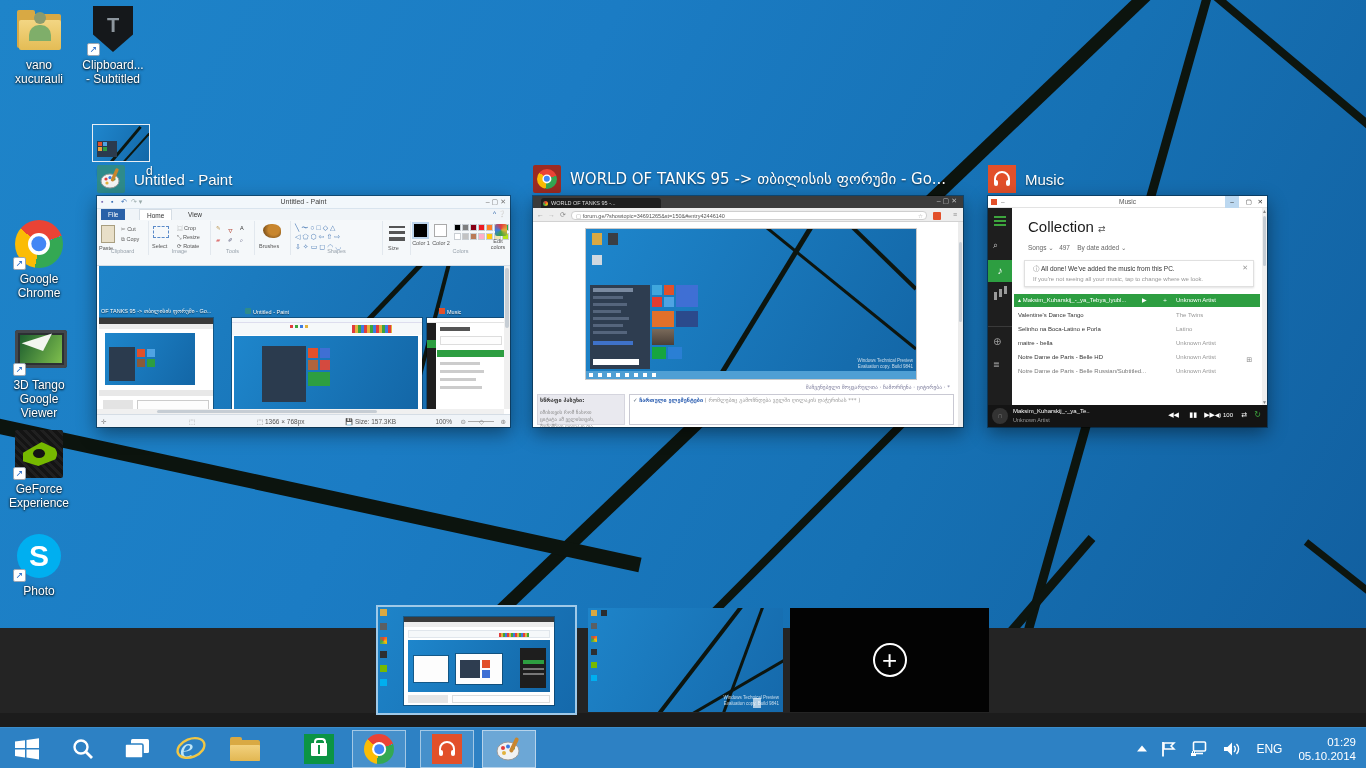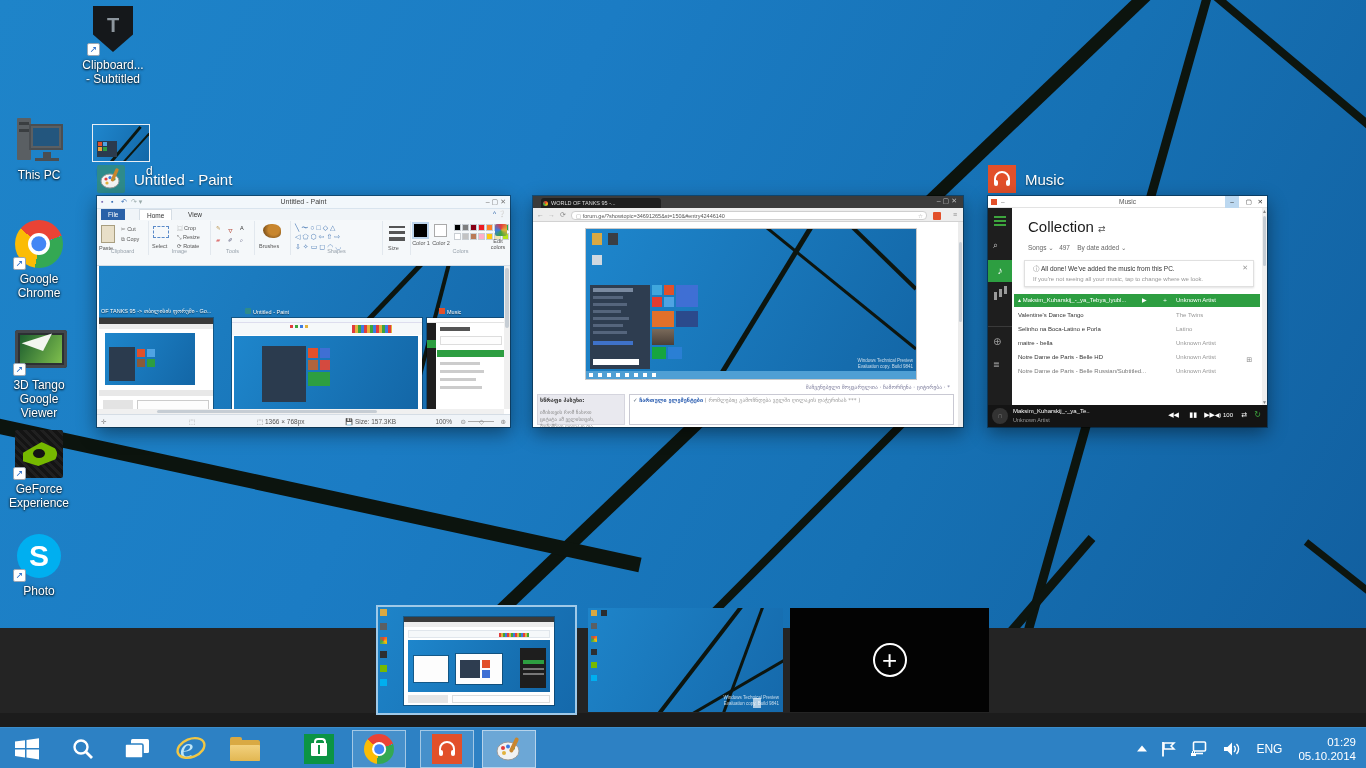--- a/index.html
+++ b/index.html
@@ -129,46 +129,45 @@
   <svg class="abs" width="1366" height="768" style="left:0;top:0">
     <line x1="1162" y1="-20" x2="470" y2="640" stroke="#0c140e" stroke-width="13"></line>
     <line x1="1212" y1="-20" x2="1020" y2="660" stroke="#0d150f" stroke-width="9"></line>
     <line x1="1208" y1="-10" x2="1372" y2="128" stroke="#0d150f" stroke-width="8"></line>
     <line x1="-30" y1="420" x2="640" y2="565" stroke="#0c140e" stroke-width="15"></line>
     <line x1="1092" y1="538" x2="1002" y2="642" stroke="#0d150f" stroke-width="9"></line>
     <line x1="1306" y1="542" x2="1382" y2="602" stroke="#0d150f" stroke-width="7"></line>
     <line x1="908" y1="418" x2="698" y2="628" stroke="#0d150f" stroke-width="8"></line>
   </svg>
 
+  <div class="dicon" style="left:0;top:6px">
+    <div class="art">
+      <div class="folder-tab"></div>
+        <div class="folder-back"></div>
+        <div class="folder-front"></div>
+      <div class="person">
+          <div class="head"></div>
+          <div class="bod"></div>
+        </div>
+    </div>
+    <div class="lbl"><span>vano</span><br>
+      <span>xucurauli</span></div>
+  </div>
 
   <div class="dicon" style="left:74px;top:6px">
     <div class="art">
       <div class="wot-shield">
           <span>Т</span>
         </div>
       <div class="shortcut-arrow">↗</div>
     </div>
     <div class="lbl"><span>Clipboard...</span><br>
       <span>- Subtitled</span></div>
   </div>
 
-  <div class="dicon" style="left:0;top:116px">
-    <div class="art">
-      <div class="tower">
-          <i></i>
-          <i></i>
-        </div>
-      <div class="monitor">
-          <div class="scr"></div>
-          <div class="stand"></div>
-          <div class="base"></div>
-        </div>
-    </div>
-    <div class="lbl"><span>This PC</span></div>
-  </div>
 
   <div>
     <div class="pic-thumb" style="left:92px;top:124px">
       <div class="ln" style="left:30px;top:-4px;width:3px;height:50px;transform:rotate(40deg)"></div>
       <div class="ln" style="left:44px;top:-4px;width:2px;height:50px;transform:rotate(42deg)"></div>
       <div class="sm">
           <i style="left:1px;top:1px;background:#e2502a"></i>
           <i style="left:6px;top:1px;background:#4fa3e3"></i>
         <i style="left:1px;top:6px;background:#e8a33d"></i>
           <i style="left:6px;top:6px;background:#2d9e41"></i>
@@ -385,20 +384,26 @@
       <span class="abs" style="left:160px;top:3px">⬚ <span>1366 × 768px</span></span>
       <span class="abs" style="left:248px;top:3px">💾 <span>Size: 157.3KB</span></span>
       <span class="abs" style="right:58px;top:3px">100%</span>
       <span class="abs" style="right:44px;top:3px;color:#888">⊖</span>
       <span class="abs" style="right:16px;top:6px;width:26px;height:1px;background:#aaa"></span>
       <span class="abs" style="right:26px;top:3px;color:#888">◇</span>
       <span class="abs" style="right:4px;top:3px;color:#888">⊕</span>
     </div>
   </div>
 
+  <div class="tv-head" style="left:533px;top:164px">
+    <div class="appic" style="background:#9c2b22;border-radius:2px;display:flex;align-items:center;justify-content:center">
+      <div class="chromeball" style="width:20px;height:20px"></div>
+    </div>
+    <div class="ttl georgian">WORLD OF TANKS 95 -&gt; თბილისის ფორუმი - Go...</div>
+  </div>
 
   <div class="tvwin" style="left:533px;top:196px;width:430px;height:231px">
     <div class="c-titlebar">
       <div class="c-tab">
         <span class="abs" style="left:2px;top:2.5px;width:5px;height:5px;border-radius:50%;background:conic-gradient(#ea4335,#fbbc05,#34a853,#ea4335)"></span>
         <span>WORLD OF TANKS 95 -...</span></div>
       <span class="abs" style="right:6px;top:1px;color:#bbb;font-size:7px">–  ▢  ✕</span>
     </div>
     <div class="c-toolbar">
       <span class="abs" style="left:4px;top:3px;color:#8a8a8a;font-size:7px">←</span>

